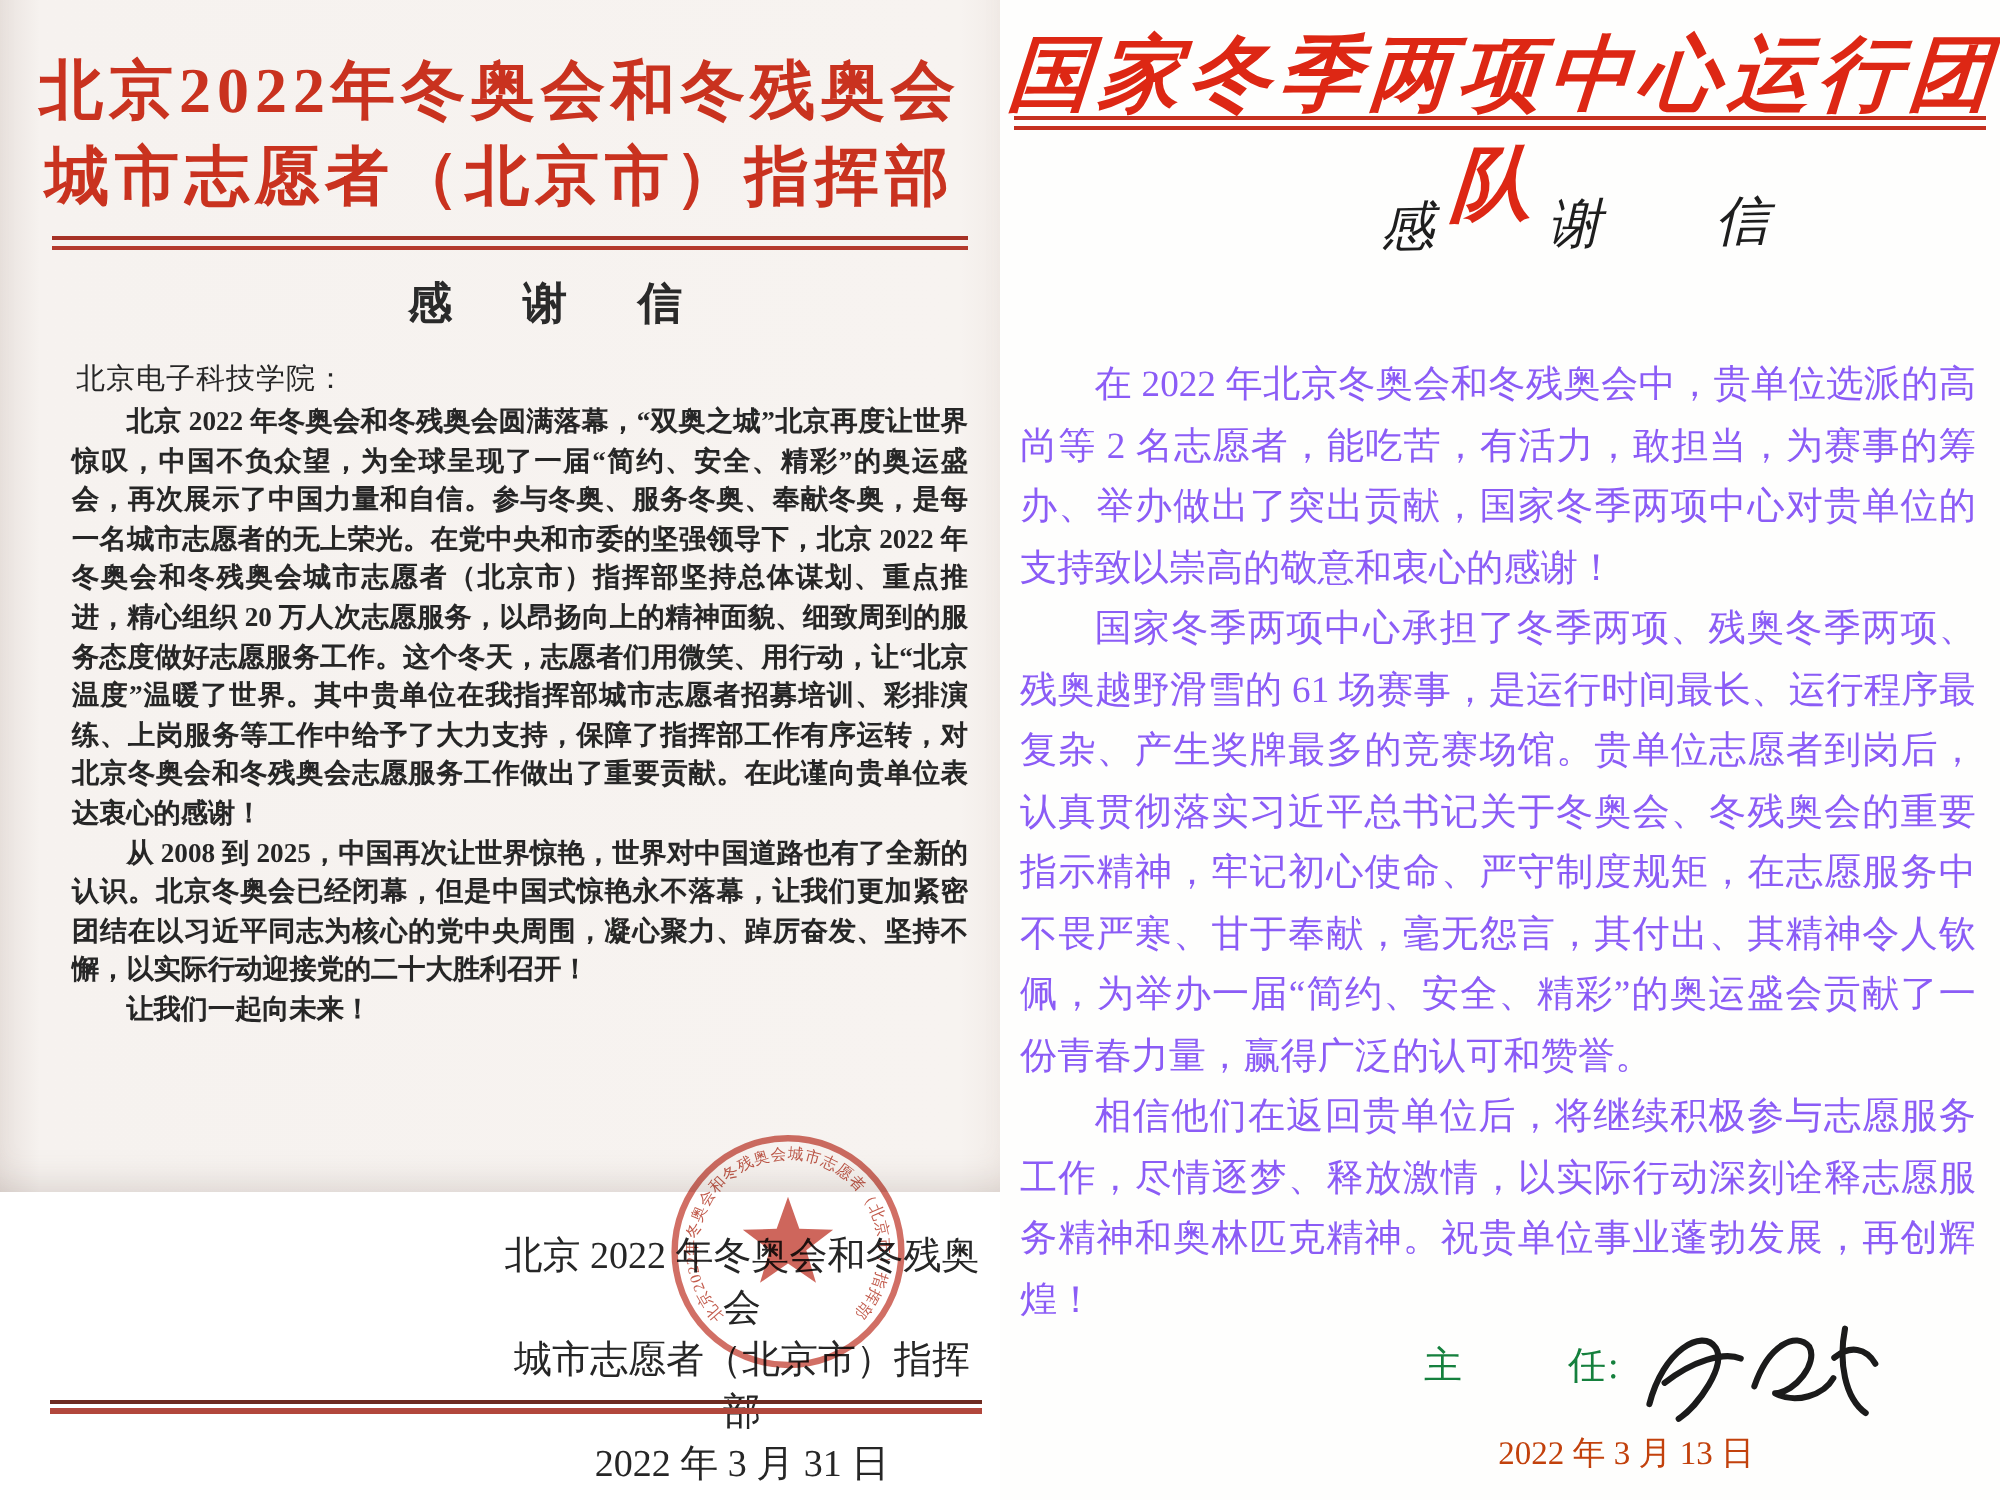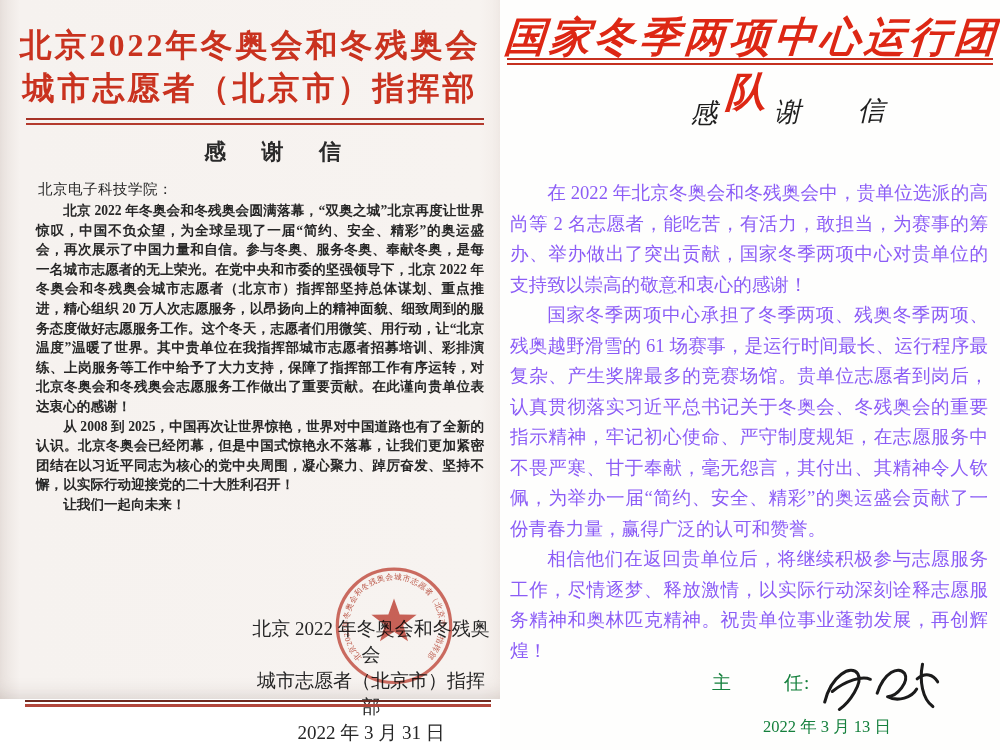--- a/index.html
+++ b/index.html
@@ -3,21 +3,21 @@
 <meta charset="utf-8">
 <style>
   html,body{margin:0;padding:0;}
   body{
     width:1000px;height:750px;position:relative;background:#ffffff;
     font-family:"Liberation Serif","DejaVu Serif",serif;
     overflow:hidden;
   }
   
   .left-page{
-    position:absolute;left:0;top:0;width:500px;height:699px;
+    position:absolute;left:0;top:0;width:500px;height:596px;
     background:linear-gradient(90deg,#e9e2de 0px,#f6f2ef 20px,#f7f3f0 480px,#f2ece8 500px);
     box-shadow:inset 0 -14px 18px -12px rgba(120,100,90,.25);
   }
   .l-title{
     position:absolute;top:24px;left:12px;width:476px;text-align:center;
     color:#c9321f;font-weight:bold;font-size:32px;line-height:43px;letter-spacing:3px;
   }
   .l-rule{
     position:absolute;top:118px;left:26px;width:458px;height:3px;
     border-top:2px solid #a63226;border-bottom:2px solid #b43a2d;
@@ -68,22 +68,22 @@
     position:absolute;top:178px;left:10px;width:478px;
     font-size:18.6px;line-height:30.5px;color:#8b5cf6;text-align:justify;
   }
   .r-body p{margin:0;text-indent:2em;}
   .r-signer{
     position:absolute;top:670px;left:212px;font-size:19px;color:#15803d;letter-spacing:1px;
   }
   .r-signer .gap{display:inline-block;width:52px;}
   .r-signature{position:absolute;left:318px;top:658px;width:122px;height:62px;transform:rotate(-3deg);}
   .r-date{
-    position:absolute;top:716px;left:252px;width:150px;text-align:center;
-    font-size:16.5px;color:#15803d;
+    position:absolute;top:716px;left:238px;width:150px;text-align:center;
+    font-size:16.5px;color:#c2410c;
   }
 </style>
 </head>
 <body>
 
 <div class="left-page">
 
   <div class="l-title">
     <div>北京2022年冬奥会和冬残奥会</div>
     <div>城市志愿者（北京市）指挥部</div>

